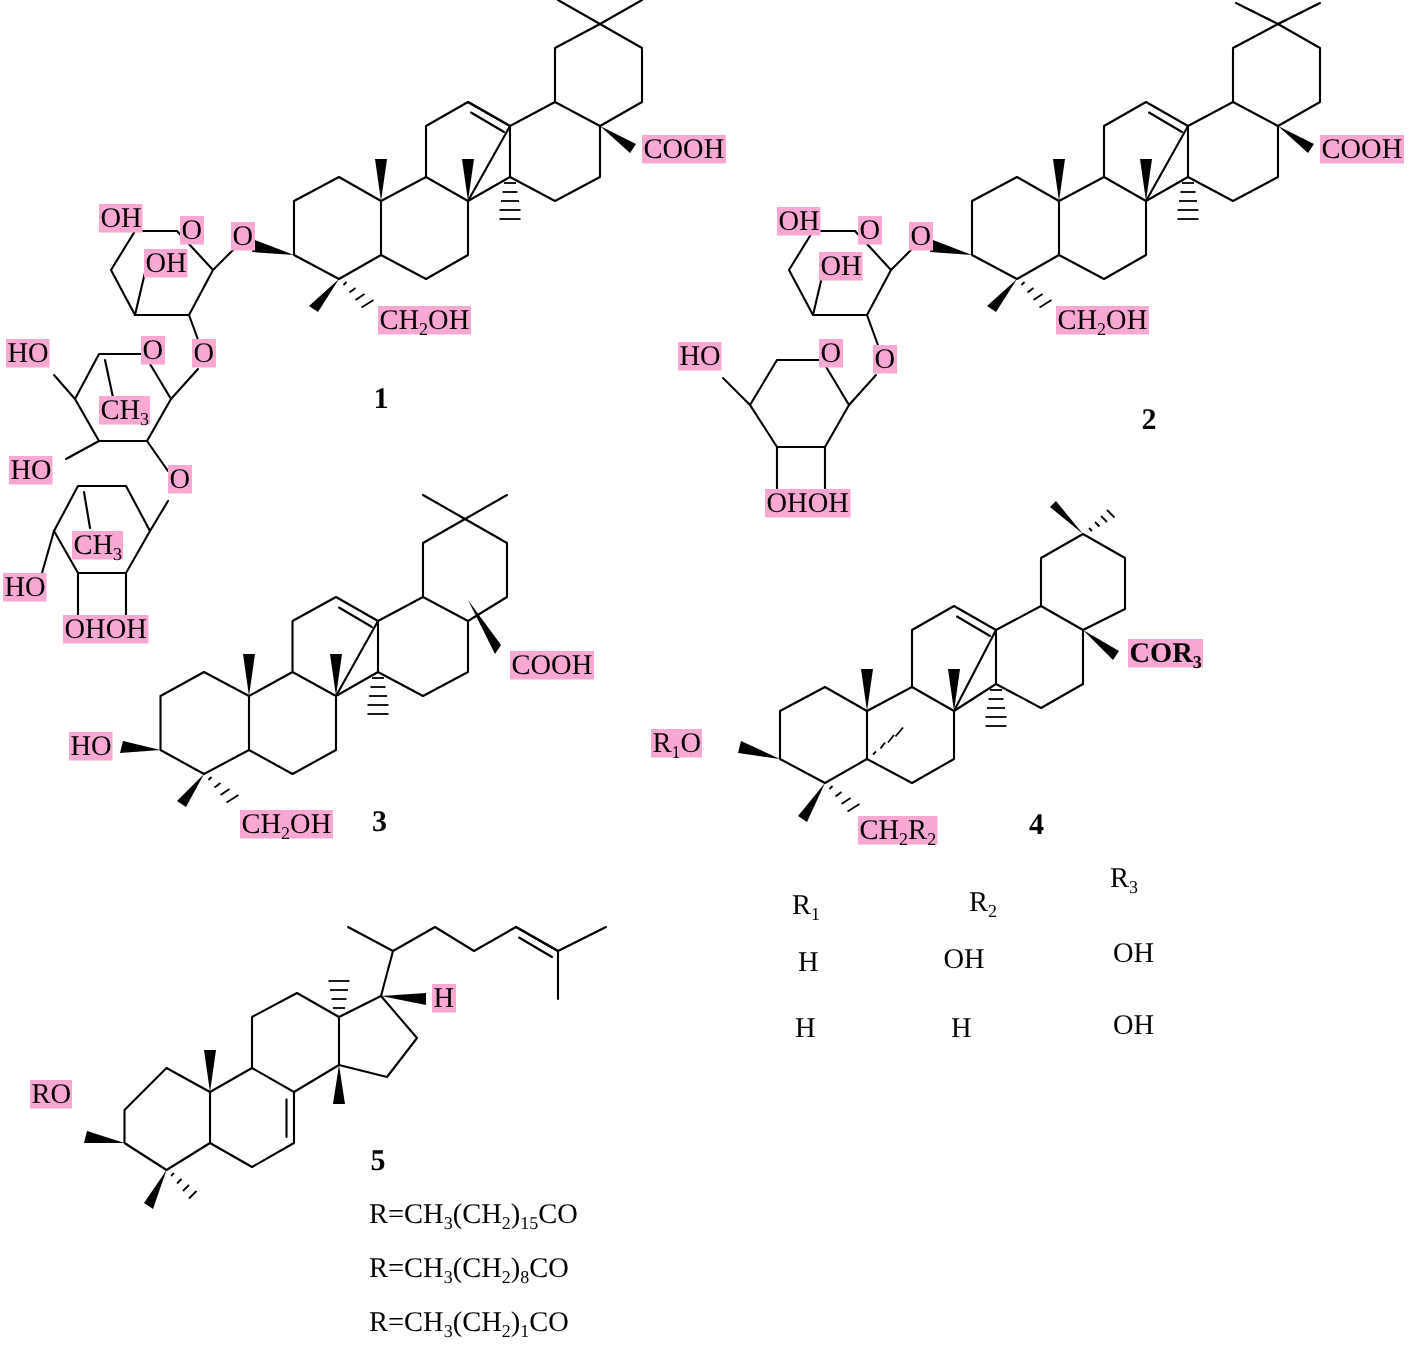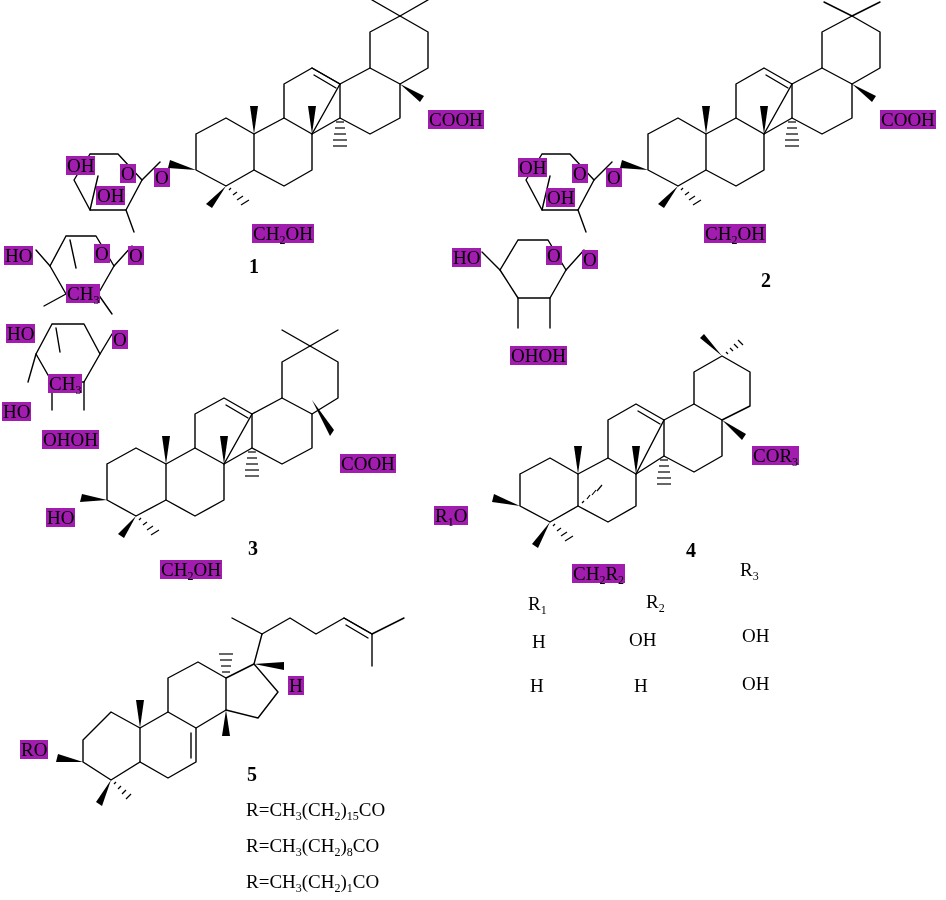--- a/index.html
+++ b/index.html
@@ -1,21 +1,21 @@
 <!DOCTYPE html>
 <html><head>
 <meta charset="utf-8">
 <style>
   html,body{margin:0;padding:0;background:#ffffff;}
   body{width:946px;height:900px;position:relative;overflow:hidden;font-family:"Liberation Serif","DejaVu Serif",serif;color:#000;}
   svg#canvas{position:absolute;left:0;top:0;width:946px;height:900px;}
   .bond{stroke:#000;stroke-width:1.4;fill:none;stroke-linecap:round;stroke-linejoin:round;}
   .wedge{fill:#000;stroke:none;}
   .hash{stroke:#000;stroke-width:1.2;}
-  .lbl{position:absolute;font-size:19px;line-height:1;white-space:nowrap;background:#a21caf;padding:0 1px;margin-top:20px;}
+  .lbl{position:absolute;font-size:19px;line-height:1;white-space:nowrap;background:#f9a8d4;padding:0 1px;}
   .lbl sub{font-size:12px;vertical-align:-4px;line-height:0;}
   .cid{position:absolute;font-size:20px;font-weight:bold;line-height:1;}
   .tbl{position:absolute;font-size:19px;line-height:1;white-space:nowrap;}
   .tbl sub{font-size:12px;vertical-align:-4px;line-height:0;}
 </style>
 </head>
 <body>
 
 <svg id="canvas" xmlns="http://www.w3.org/2000/svg">
 
@@ -250,29 +250,29 @@
 <div class="lbl" style="left:452px;top:228px;">HO</div>
 <div class="lbl" style="left:546px;top:226px;">O</div>
 <div class="lbl" style="left:510px;top:326px;">OHOH</div>
 <div class="cid" style="left:761px;top:270px;">2</div>
 
 <div class="lbl" style="left:340px;top:434px;">COOH</div>
 <div class="lbl" style="left:46px;top:488px;">HO</div>
 <div class="lbl" style="left:160px;top:540px;">CH<sub>2</sub>OH</div>
 <div class="cid" style="left:248px;top:538px;">3</div>
 
-<div class="lbl" style="left:752px;top:426px;">COR<sub>3</sub></div>
+<div class="lbl" style="left:752px;top:426px;font-weight:bold;">COR<sub>3</sub></div>
 <div class="lbl" style="left:434px;top:486px;">R<sub>1</sub>O</div>
 <div class="lbl" style="left:572px;top:544px;">CH<sub>2</sub>R<sub>2</sub></div>
 <div class="cid" style="left:686px;top:540px;">4</div>
 
 <div>
   <div class="tbl" style="left:528px;top:594px;text-align:center;">R<sub>1</sub></div>
   <div class="tbl" style="left:626px;top:592px;margin-left:20px;">R<sub>2</sub></div>
-  <div class="tbl" style="left:740px;top:560px;text-align:right;">R<sub>3</sub></div>
+  <div class="tbl" style="left:740px;top:576px;text-align:right;">R<sub>3</sub></div>
   <div class="tbl" style="left:532px;top:632px;">H</div>
   <div class="tbl" style="left:629px;top:630px;">OH</div>
   <div class="tbl" style="left:742px;top:626px;">OH</div>
   <div class="tbl" style="left:530px;top:676px;">H</div>
   <div class="tbl" style="left:634px;top:676px;">H</div>
   <div class="tbl" style="left:742px;top:674px;">OH</div>
 </div>
 
 <div class="lbl" style="left:20px;top:720px;">RO</div>
 <div class="lbl" style="left:288px;top:656px;">H</div>

